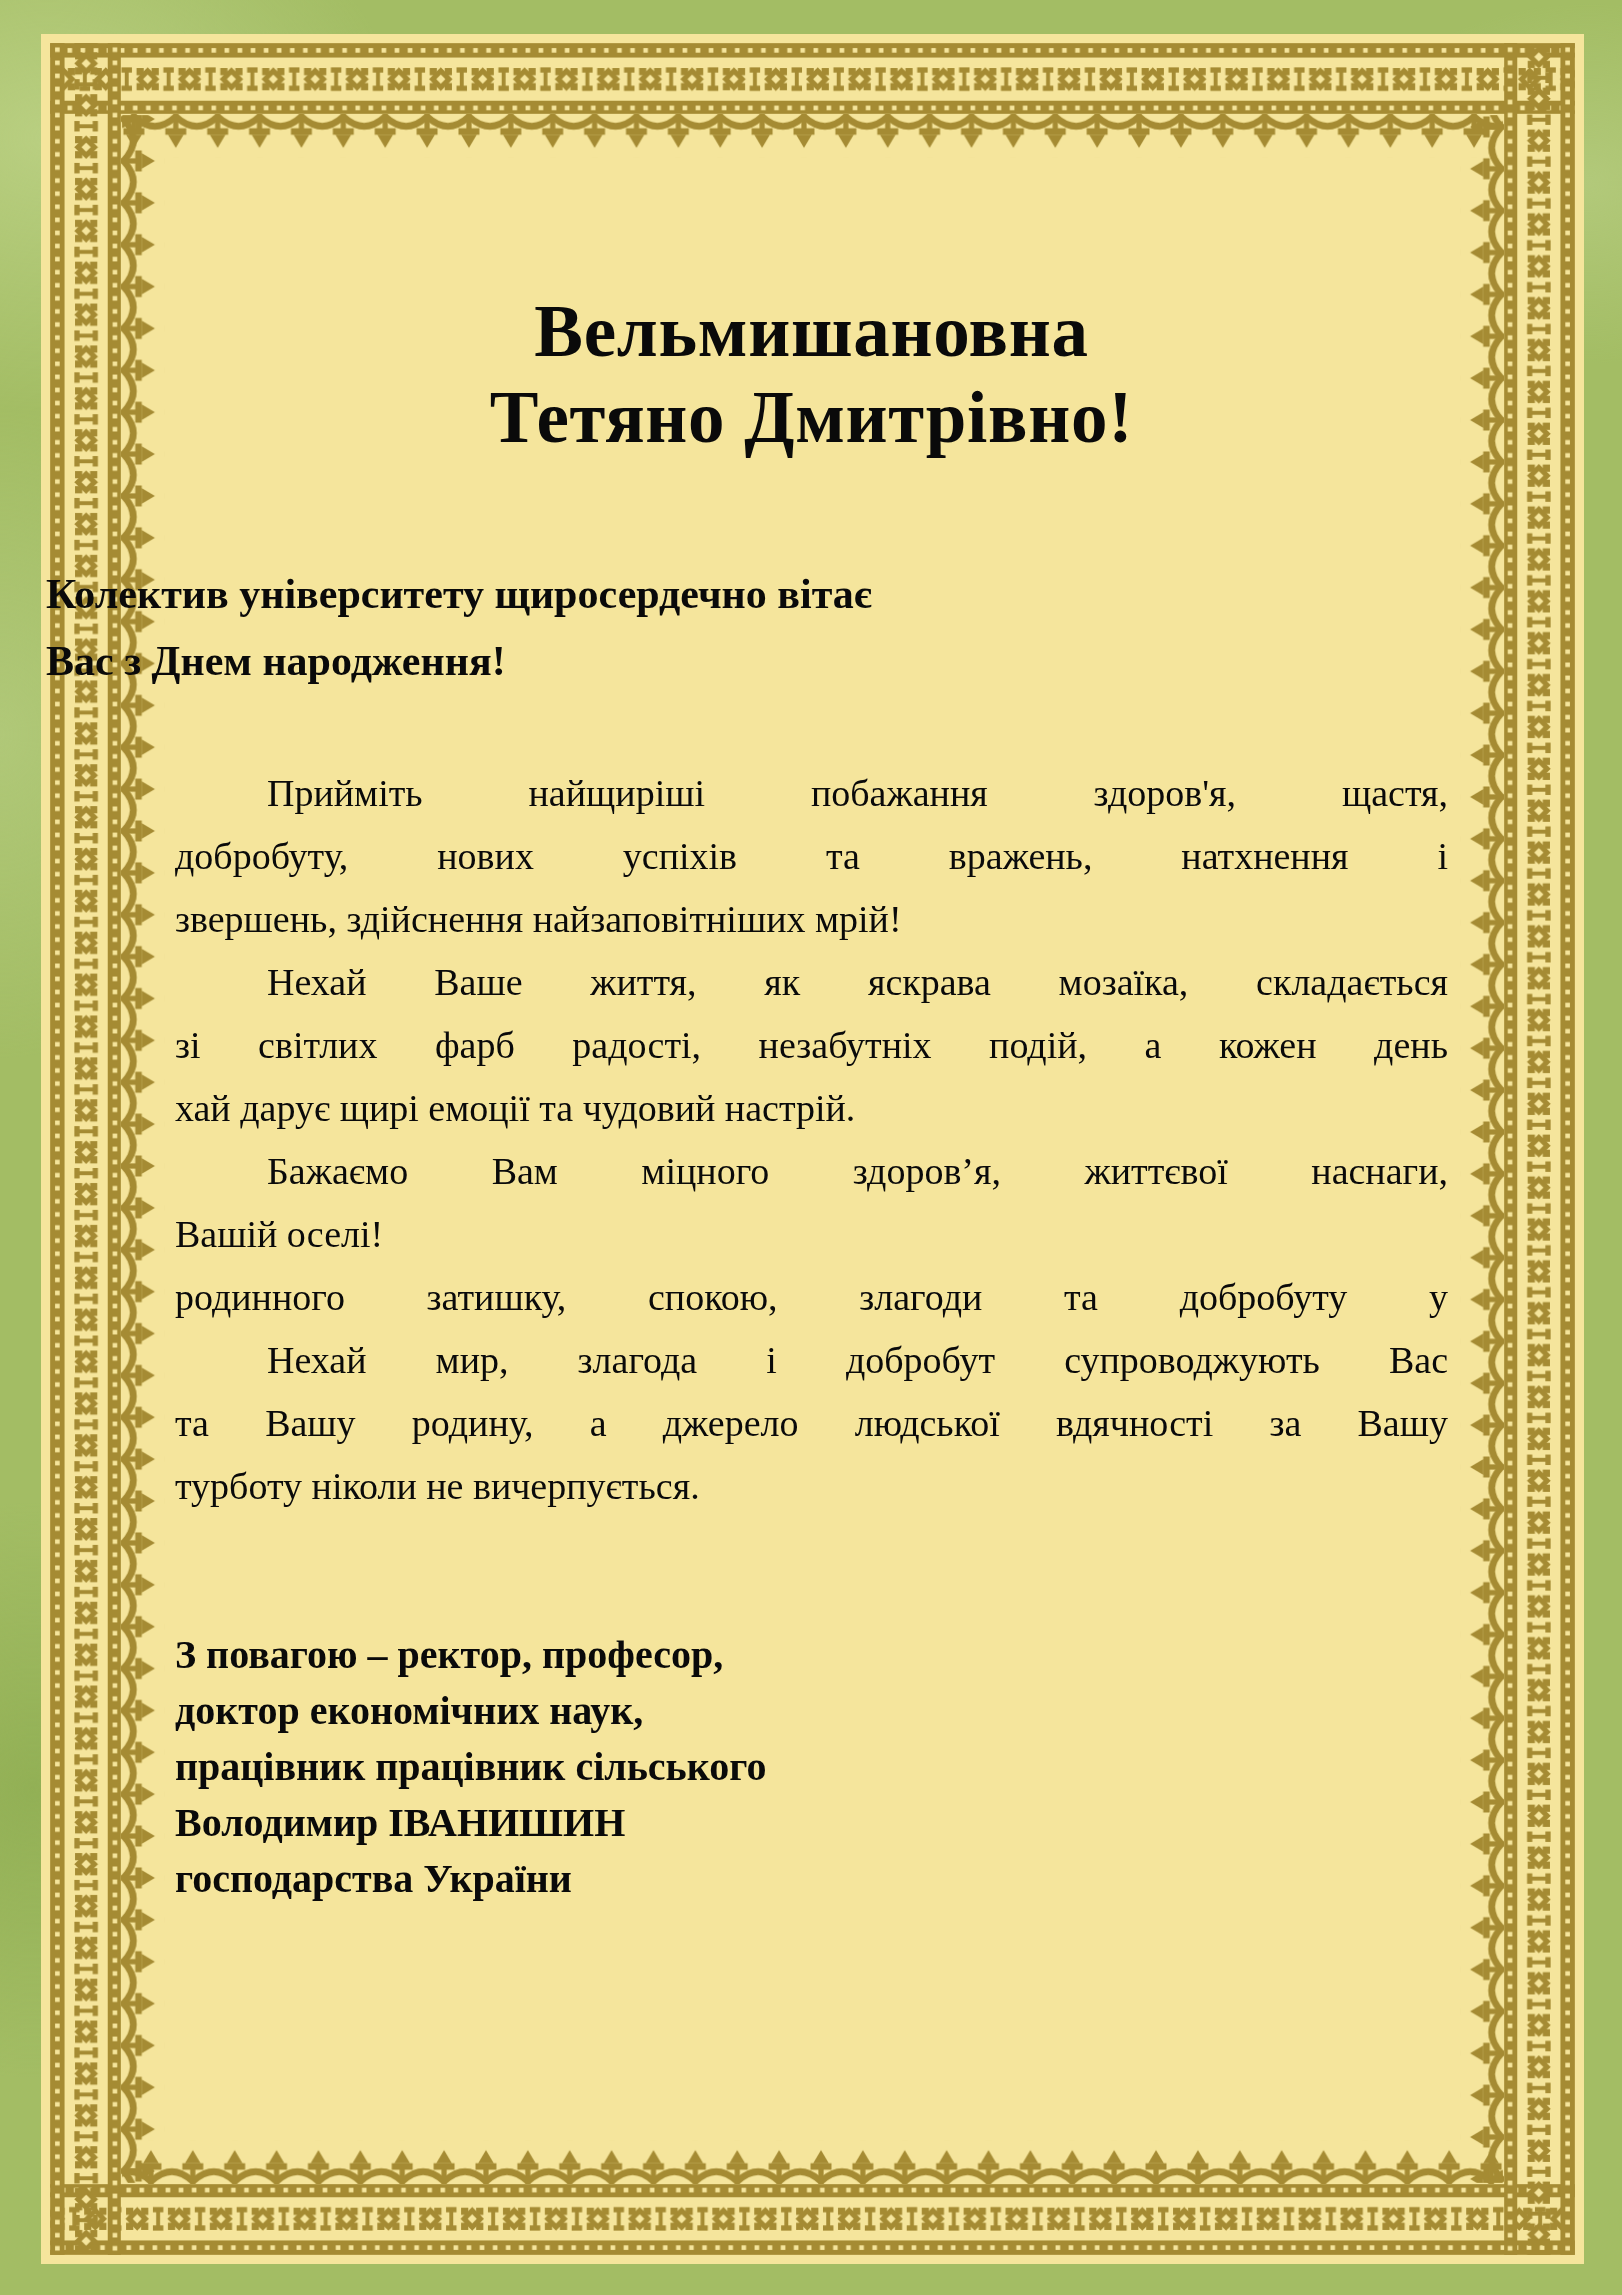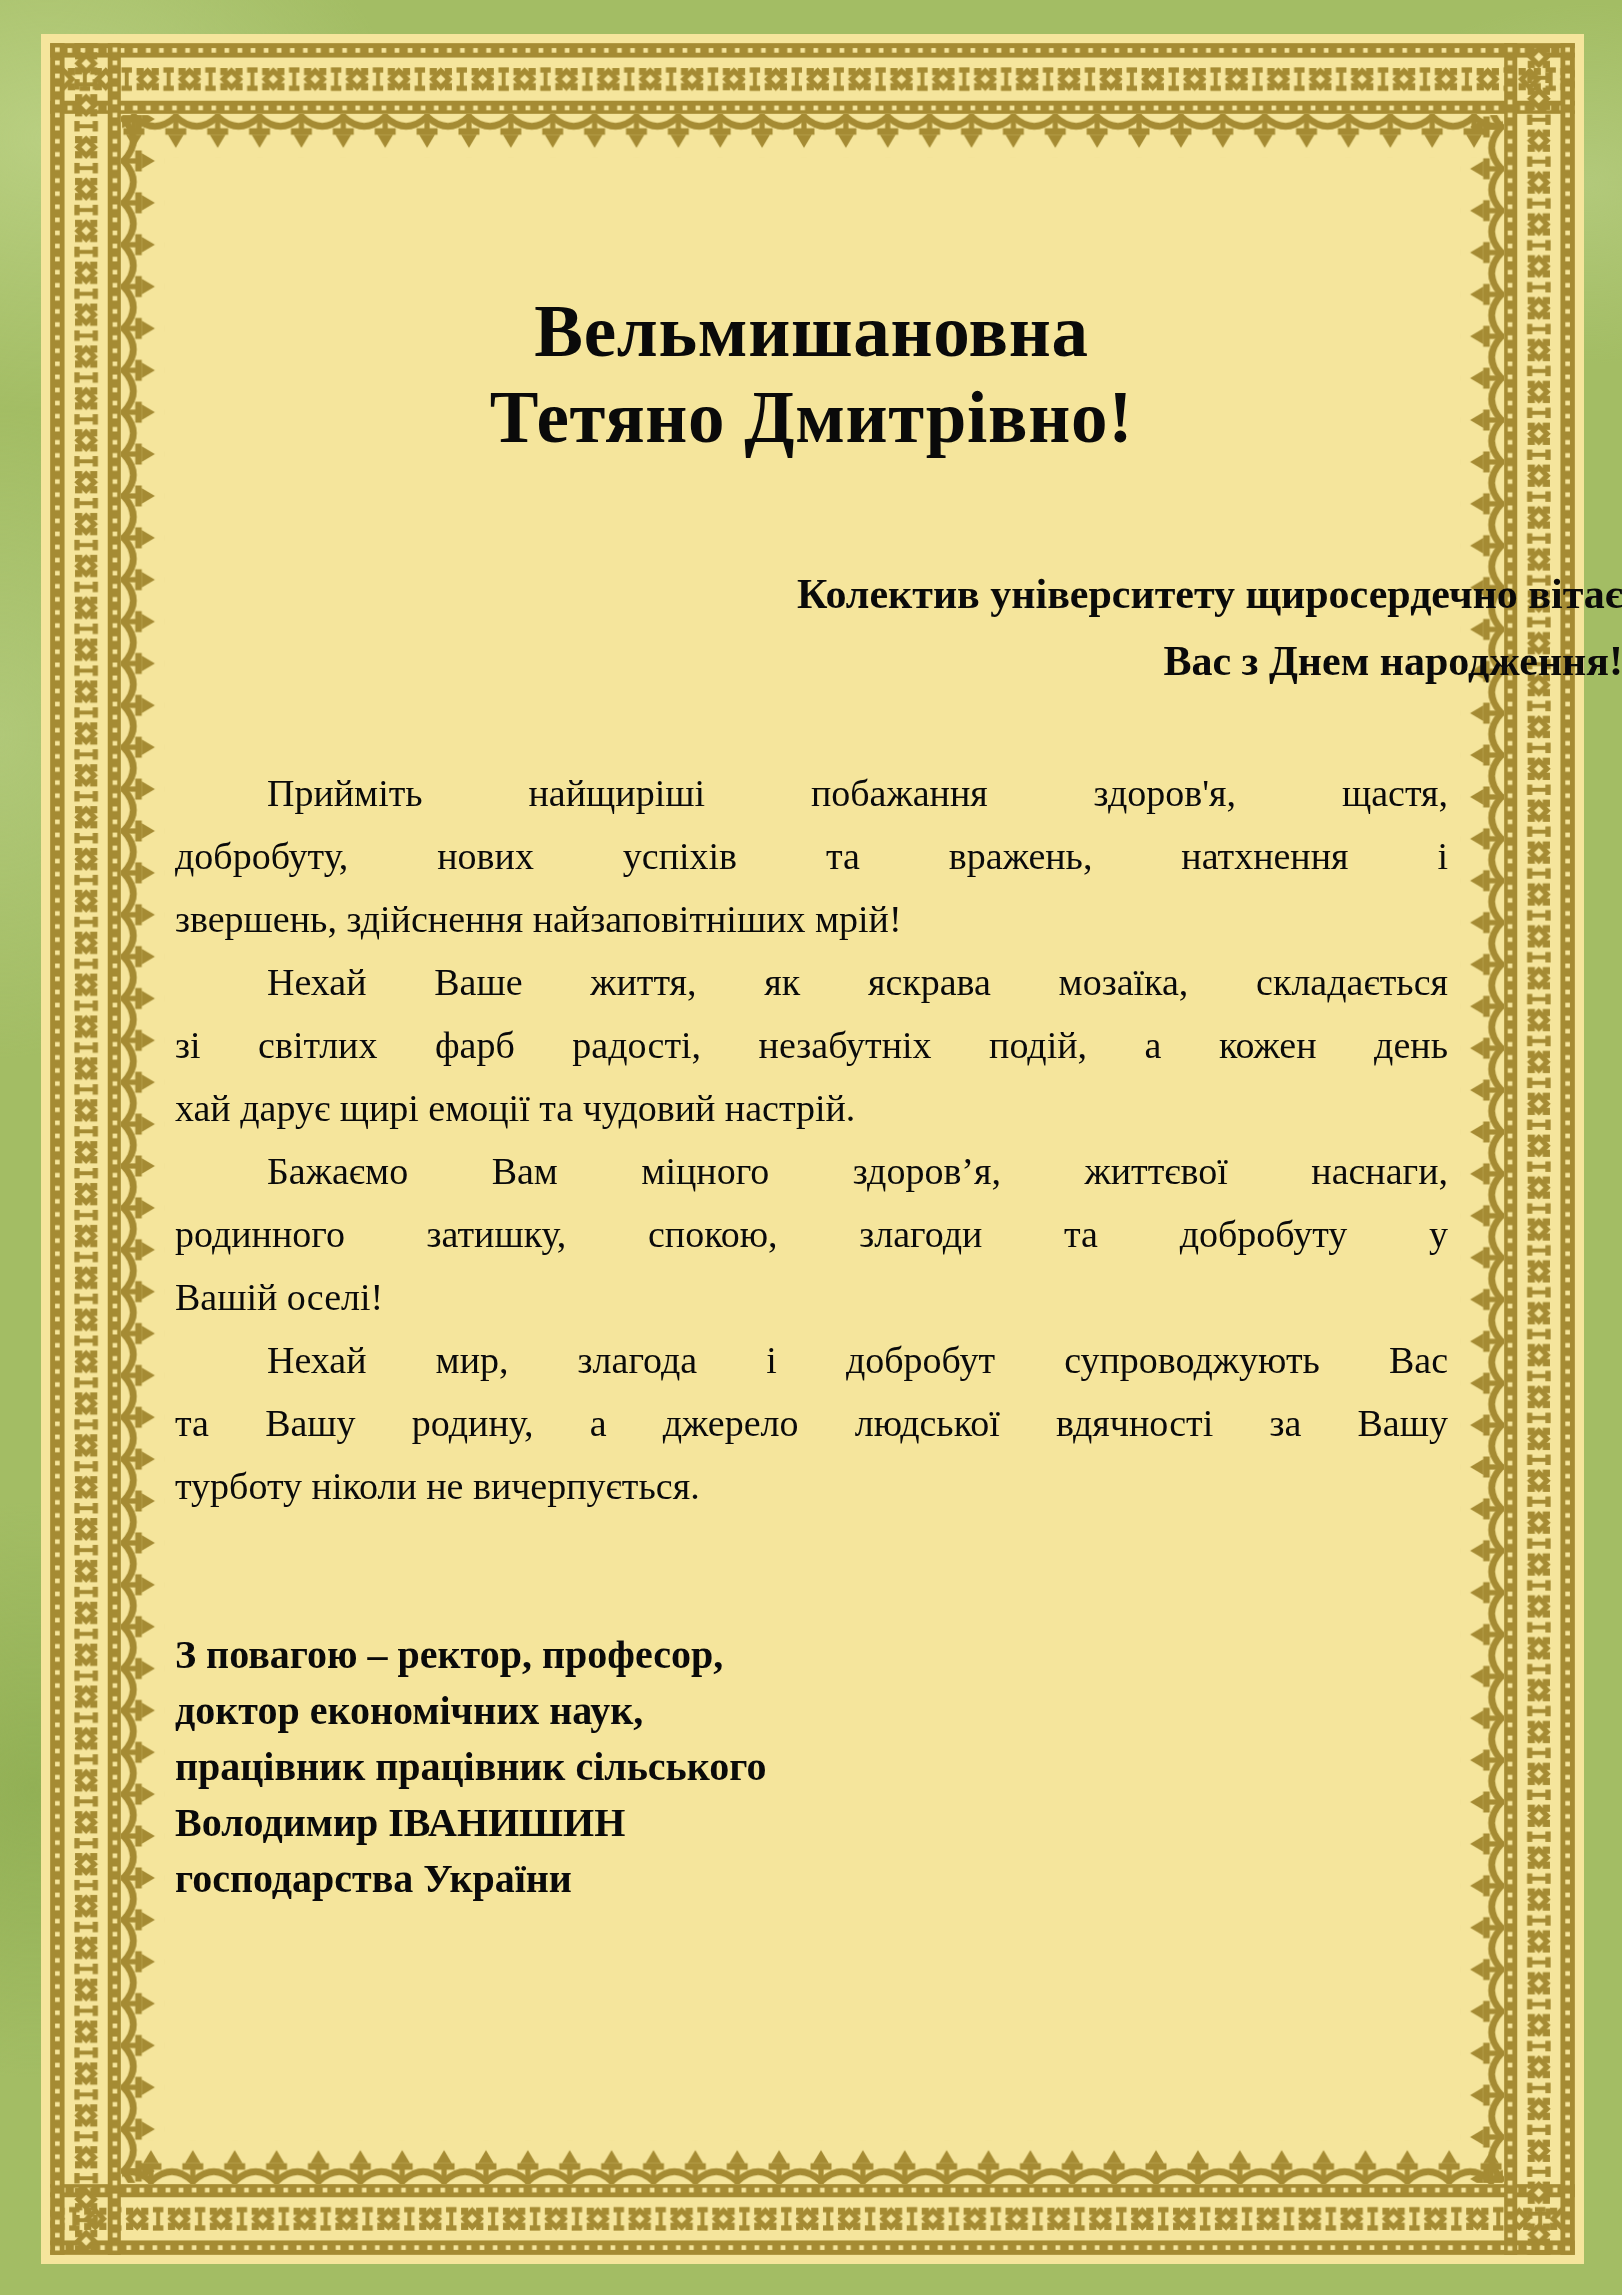--- a/index.html
+++ b/index.html
@@ -31,21 +31,22 @@
   }
   .title {
     position: absolute; left: 0; right: 0; top: 289px;
     text-align: center;
     font-size: 73px; line-height: 86px;
     font-weight: bold;
     letter-spacing: 0.7px;
   }
   .salutation {
     position: absolute; left: 0; right: 0; top: 561px;
-    text-align: right;
+    text-align: left;
+    padding-left: 46px;
     font-size: 42px; line-height: 67px;
     font-weight: bold;
   }
   .bodytext {
     position: absolute; left: 175px; right: 175px; top: 762px;
     font-size: 38px; line-height: 63px;
   }
   .bl { text-align: justify; text-align-last: justify; }
   .bl.last { text-align: right; text-align-last: left; }
   .bl.ind { text-indent: 92px; }
@@ -134,22 +135,22 @@
   <div class="bodytext">
     <div class="bl ind">Прийміть найщиріші побажання здоров'я, щастя,</div>
     <div class="bl">добробуту, нових успіхів та вражень, натхнення і</div>
     <div class="bl last">звершень, здійснення найзаповітніших мрій!</div>
 
     <div class="bl ind">Нехай Ваше життя, як яскрава мозаїка, складається</div>
     <div class="bl">зі світлих фарб радості, незабутніх подій, а кожен день</div>
     <div class="bl last">хай дарує щирі емоції та чудовий настрій.</div>
 
     <div class="bl ind">Бажаємо Вам міцного здоров’я, життєвої наснаги,</div>
+    <div class="bl last">Вашій оселі!</div>
     <div class="bl">родинного затишку, спокою, злагоди та добробуту у</div>
-    <div class="bl last">Вашій оселі!</div>
 
     <div class="bl ind">Нехай мир, злагода і добробут супроводжують Вас</div>
     <div class="bl">та Вашу родину, а джерело людської вдячності за Вашу</div>
     <div class="bl last">турботу ніколи не вичерпується.</div>
   </div>
 
   <div class="signature">
     <div>З повагою – ректор, професор,</div>
     <div>доктор економічних наук,</div>
     <div>працівник працівник сільського</div>

